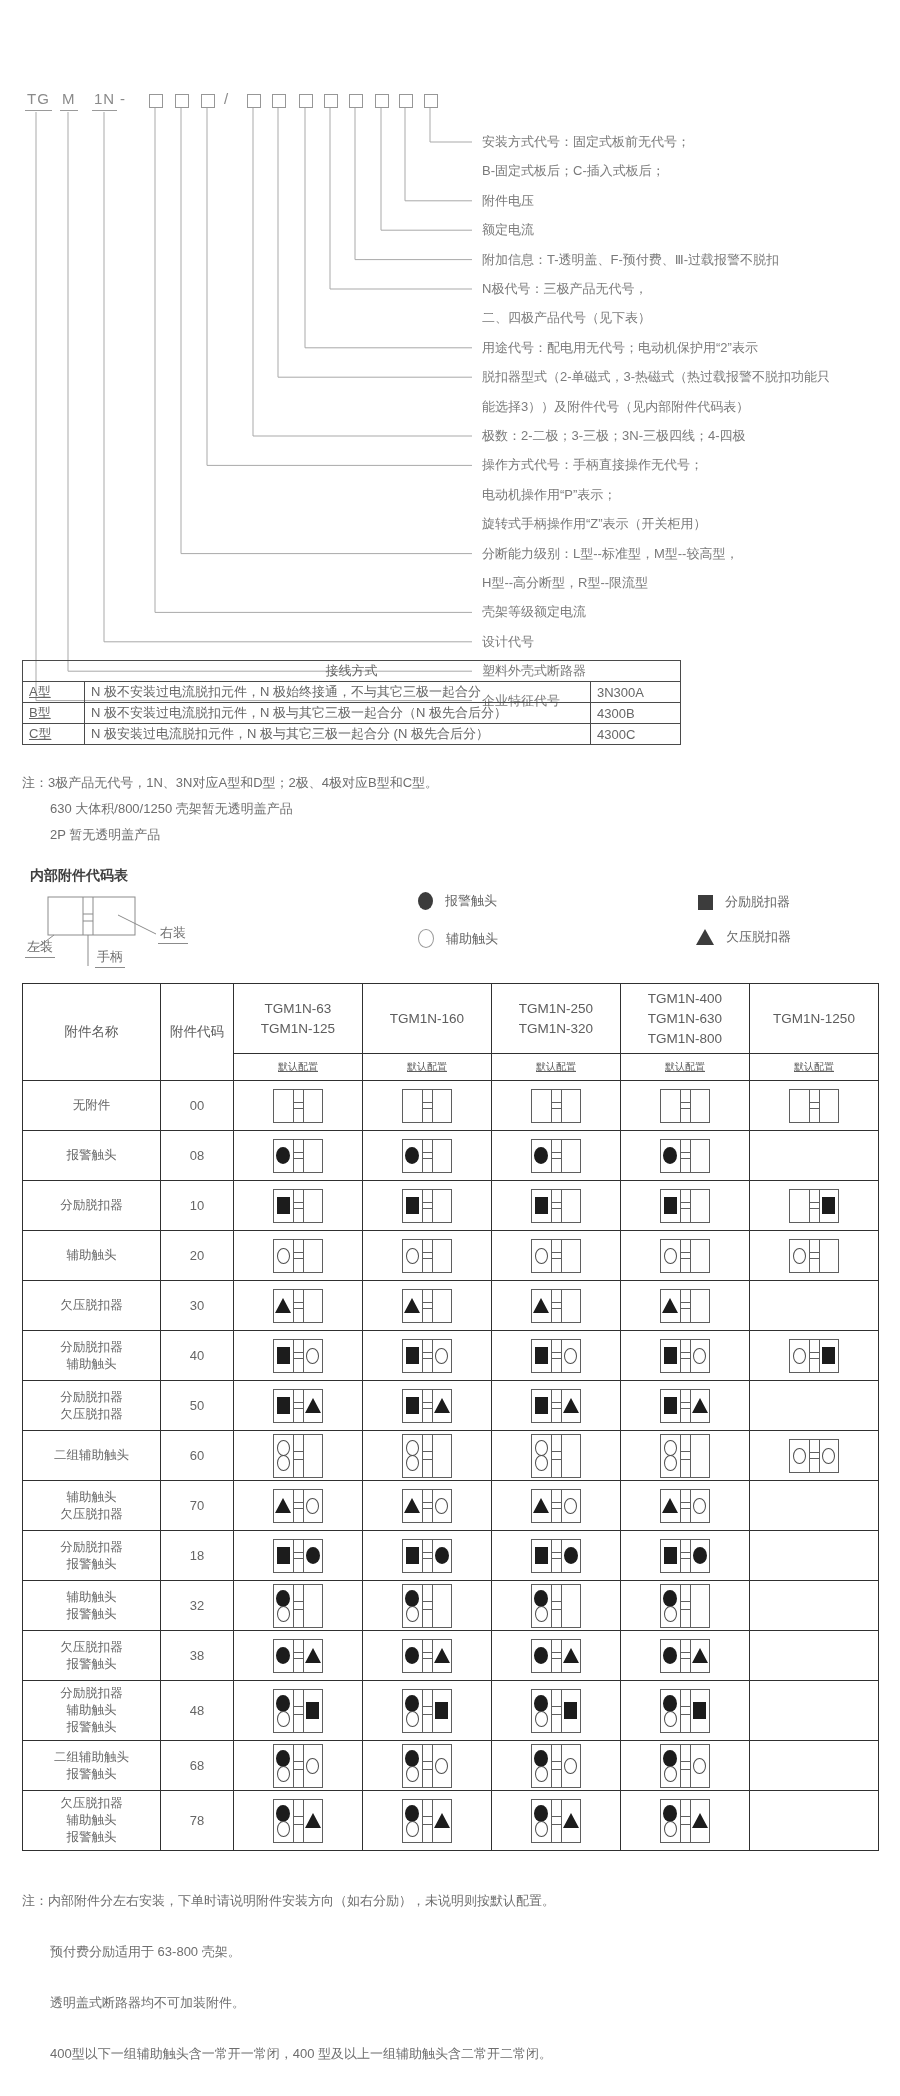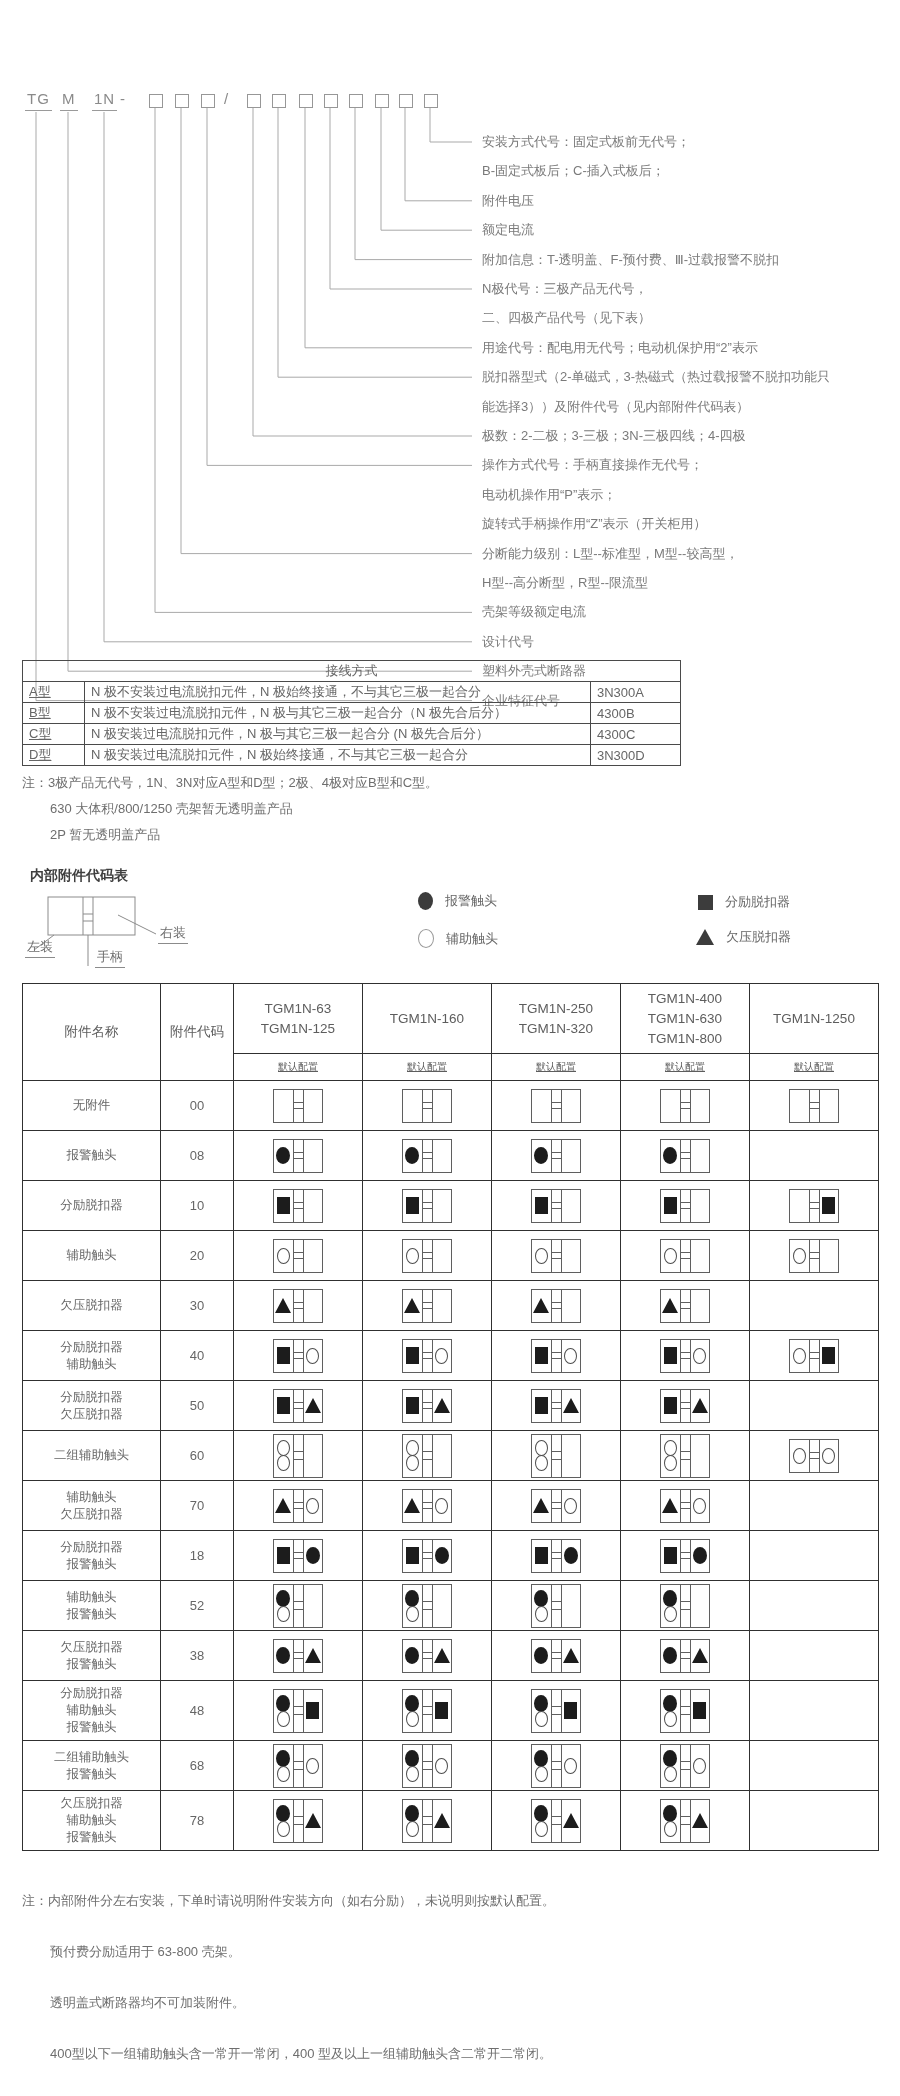--- a/index.html
+++ b/index.html
@@ -141,25 +141,20 @@
       <tr>
         <td class="wt">B型</td>
         <td>N 极不安装过电流脱扣元件，N 极与其它三极一起合分（N 极先合后分）</td>
         <td>4300B</td>
       </tr>
       <tr>
         <td class="wt">C型</td>
         <td>N 极安装过电流脱扣元件，N 极与其它三极一起合分 (N 极先合后分）</td>
         <td>4300C</td>
       </tr>
-      <tr>
-        <td class="wt">D型</td>
-        <td>N 极安装过电流脱扣元件，N 极始终接通，不与其它三极一起合分</td>
-        <td>3N300D</td>
-      </tr>
     </tbody>
 </table>
 
 <div id="wiring-notes">
   <div>注：3极产品无代号，1N、3N对应A型和D型；2极、4极对应B型和C型。</div>
   <div class="cont">630 大体积/800/1250 壳架暂无透明盖产品</div>
   <div class="cont">2P 暂无透明盖产品</div>
 </div>
 
 <div id="acc-title">内部附件代码表</div>
@@ -785,21 +780,21 @@
               <span class="sg sg-alarm"></span>
             </span>
           </span></td>
         <td class="diag-td"></td>
       </tr>
       <tr>
         <td class="name-td">
           <div>辅助触头</div>
           <div>报警触头</div>
         </td>
-        <td class="code-td">52</td>
+        <td class="code-td">32</td>
         <td class="diag-td"><span class="mini tall">
             <span class="zone">
               <span class="sg sg-alarm"></span>
               <span class="sg sg-aux"></span>
             </span>
             <span class="mini-handle">
               <i class="h1"></i>
               <i class="h2"></i>
             </span>
             <span class="zone"></span>

